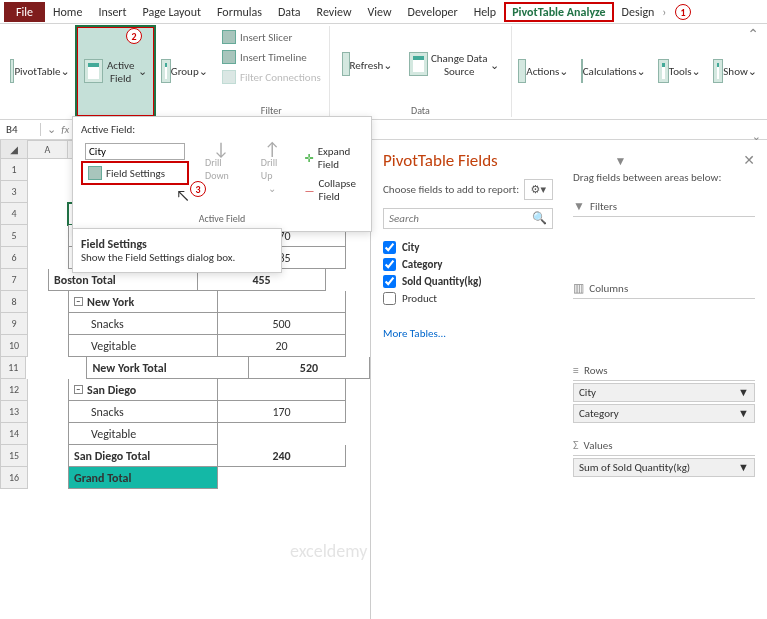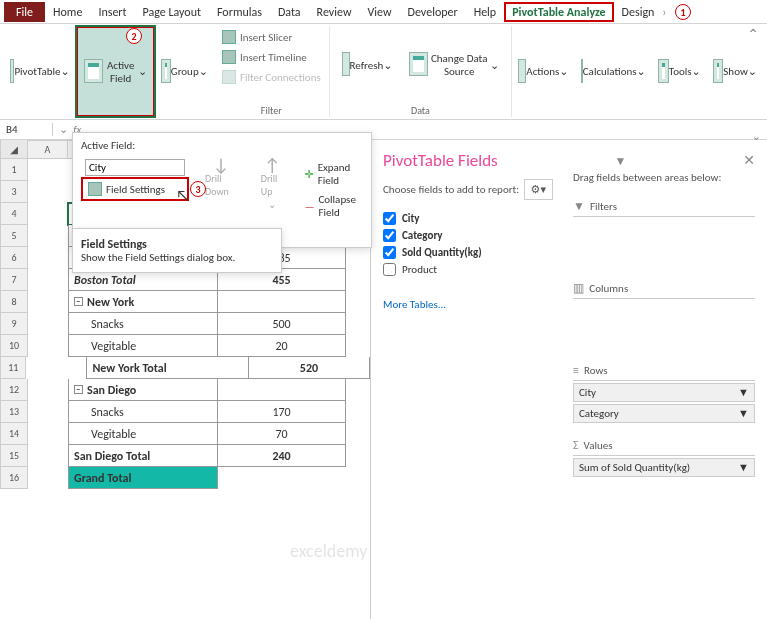--- a/index.html
+++ b/index.html
@@ -15,53 +15,53 @@
 .grp:last-child{border-right:none}
 .grp-row{display:flex;gap:4px;flex:1}
 .bigbtn{display:flex;align-items:center;justify-content:center;padding:2px 6px;cursor:pointer;font-size:11px;text-align:center;min-width:44px}
 .bigbtn.sel{background:#c5e0d8;border:2px solid #c00}
 .bigbtn .ic{width:28px;height:24px;background:#d4e8e0;border:1px solid #8fb5a8;margin-bottom:2px;position:relative}
 .bigbtn .ic::after{content:"";position:absolute;inset:3px;background:linear-gradient(#4a9 4px,#fff 4px)}
 .smbtn{display:flex;align-items:center;gap:4px;padding:2px;font-size:11px;cursor:pointer;white-space:nowrap;color:#666}
 .smi{width:14px;height:14px;background:#a8c5bc;border:1px solid #6a9}
 .glbl{font-size:10px;text-align:center;color:#666;margin-top:auto}
 .collapse{position:absolute;right:8px;font-size:14px;color:#888}
-.dropdown{position:absolute;left:72px;top:132px;width:300px;background:#fff;border:1px solid #ccc;box-shadow:0 2px 8px rgba(0,0,0,.15);z-index:50;padding:4px}
+.dropdown{position:absolute;left:72px;top:116px;width:300px;background:#fff;border:1px solid #ccc;box-shadow:0 2px 8px rgba(0,0,0,.15);z-index:50;padding:4px}
 .dd-lbl{font-size:11px;padding:2px 4px}
 .dd-input{width:100px;border:1px solid #aaa;padding:1px 3px;font-size:11px;margin:1px 4px}
 .dd-row{display:flex;align-items:flex-start;gap:8px;padding:4px}
 .dd-btn{display:flex;align-items:center;gap:4px;padding:3px 5px;font-size:11px;cursor:pointer}
 .dd-btn.hl{border:2px solid #c00}
 .drill{display:flex;flex-direction:column;align-items:center;font-size:10px;color:#aaa;padding:0 8px}
 .arr{font-size:18px;line-height:14px}
 .dd-gl{font-size:10px;text-align:center;color:#666;padding:2px}
 .tooltip{position:absolute;left:72px;top:228px;width:210px;background:#fff;border:1px solid #ccc;box-shadow:0 2px 8px rgba(0,0,0,.15);z-index:50;padding:8px;font-size:11px}
 .tooltip b{font-size:12px}
 .fbar{display:flex;height:20px;border-bottom:1px solid #d4d4d4;align-items:center;font-size:11px}
-.nbox{width:53px;padding:0 6px;border-right:1px solid #ccc}
+.nbox{width:41px;padding:0 6px;border-right:1px solid #ccc}
 .fx{padding:0 6px;color:#888}
 .fbox{flex:1;border-left:1px solid #ccc;padding:0 4px;position:relative}
 .fbox::after{content:"⌄";position:absolute;right:6px;color:#888}
 .main{display:flex;height:480px}
 .sheet{width:370px}
 .row{display:flex;height:22px}
 .rh{width:28px;background:#f0f0f0;border:1px solid #ccc;border-top:none;display:flex;align-items:center;justify-content:center;font-size:10px;color:#555}
 .ch{background:#f0f0f0;border:1px solid #ccc;border-left:none;height:19px;display:flex;align-items:center;justify-content:center;font-size:10px;color:#555}
 .cA{width:40px}.cB{width:150px}.cC{width:128px}
 .cell{border:1px solid #999;border-top:none;border-left:none;padding:0 5px;display:flex;align-items:center;font-size:12px;background:#fff}
 .cB.cell{border-left:1px solid #999}
 .num{justify-content:center}
 .bold{font-weight:bold}
 .hdr{background:#e8e8e8}
 .gt{background:#14b8a6}
 .sel{outline:2px solid #217346;outline-offset:-1px}
 .exp{display:inline-block;width:9px;height:9px;border:1px solid #888;margin-right:4px;font-size:8px;line-height:7px;text-align:center}
 .pane{flex:1;border-left:1px solid #ccc;padding:10px 12px;position:relative}
 .pane-hd{display:flex;align-items:center;justify-content:space-between}
-.pane h2{font-size:17px;font-weight:400;color:#ec4899}
+.pane h2{font-size:17px;font-weight:400;color:#c2410c}
 .pane-x{font-size:14px;color:#888;cursor:pointer}
 .pane-sub{display:flex;align-items:center;justify-content:space-between;margin:8px 0;font-size:11px;color:#555}
 .gear{border:1px solid #ccc;padding:3px 6px;cursor:pointer}
 .srch{width:100%;border:1px solid #ccc;padding:3px 18px 3px 5px;font-size:11px;color:#888;font-style:italic}
 .flds{margin:10px 0}
 .fld{display:flex;align-items:center;gap:6px;padding:2px 0;font-size:11px}
 .fld input{width:13px;height:13px}
 .fld.b{font-weight:bold}
 .more{color:#0066cc;font-size:11px;margin-top:20px;cursor:pointer}
 .area-t{font-size:11px;color:#555;margin-bottom:3px}
@@ -236,21 +236,21 @@
           <div class="cell cB" style="margin-left: 40px; width: 150px; padding-left: 22px;">Grocery</div>
           <div class="cell cC num" style="width: 128px;">170</div>
         </div>
         <div class="row">
           <div class="rh">6</div>
           <div class="cell cB" style="margin-left: 40px; width: 150px; padding-left: 22px;">Snacks</div>
           <div class="cell cC num" style="width: 128px;">285</div>
         </div>
         <div class="row">
           <div class="rh">7</div>
-          <div class="cell cB bold" style="margin-left: 40px; width: 150px; font-style: italic;">Boston Total</div>
+          <div class="cell cB bold" style="margin-left: 20px; width: 150px;">Boston Total</div>
           <div class="cell cC num bold" style="width: 128px;">455</div>
         </div>
         <div class="row">
           <div class="rh">8</div>
           <div class="cell cB bold" style="margin-left: 40px; width: 150px;"><span class="exp">−</span>New York</div>
           <div class="cell cC num bold" style="width: 128px;"></div>
         </div>
         <div class="row">
           <div class="rh">9</div>
           <div class="cell cB" style="margin-left: 40px; width: 150px; padding-left: 22px;">Snacks</div>
@@ -272,21 +272,20 @@
           <div class="cell cC num bold" style="width: 128px;"></div>
         </div>
         <div class="row">
           <div class="rh">13</div>
           <div class="cell cB" style="margin-left: 40px; width: 150px; padding-left: 22px;">Snacks</div>
           <div class="cell cC num" style="width: 128px;">170</div>
         </div>
         <div class="row">
           <div class="rh">14</div>
           <div class="cell cB" style="margin-left: 40px; width: 150px; padding-left: 22px;">Vegitable</div>
-          <div class="cell cC num" style="width: 128px;">70</div>
         </div>
         <div class="row">
           <div class="rh">15</div>
           <div class="cell cB bold" style="margin-left: 40px; width: 150px;">San Diego Total</div>
           <div class="cell cC num bold" style="width: 128px;">240</div>
         </div>
         <div class="row">
           <div class="rh">16</div>
           <div class="cell cB bold gt" style="margin-left: 40px; width: 150px;">Grand Total</div>
         </div>
@@ -297,20 +296,24 @@
   <div class="pane-hd">
    <h2>PivotTable Fields</h2>
    <span style="color:#888">▼</span>
    <span class="pane-x">✕</span>
   </div>
   <div style="display:flex;gap:20px">
    <div style="width:170px">
     <div class="pane-sub">
      <span>Choose fields to add to report:</span>
      <span class="gear">⚙▾</span>
+    </div>
+    <div style="position:relative">
+     <input class="srch" placeholder="Search" style="">
+     <span style="position:absolute;right:6px;top:3px;color:#888">🔍</span>
     </div>
     <div class="flds" id="field-list">
             <div class="fld b">
               <input type="checkbox" checked="" style="">
               <span>City</span>
             </div>
             <div class="fld b">
               <input type="checkbox" checked="" style="">
               <span>Category</span>
             </div>

